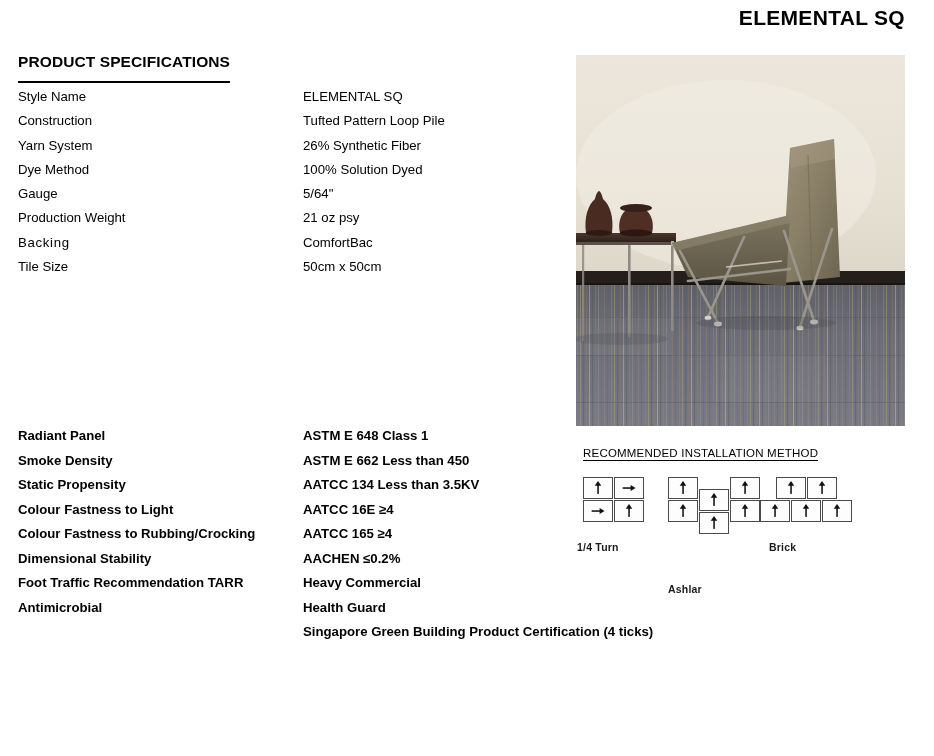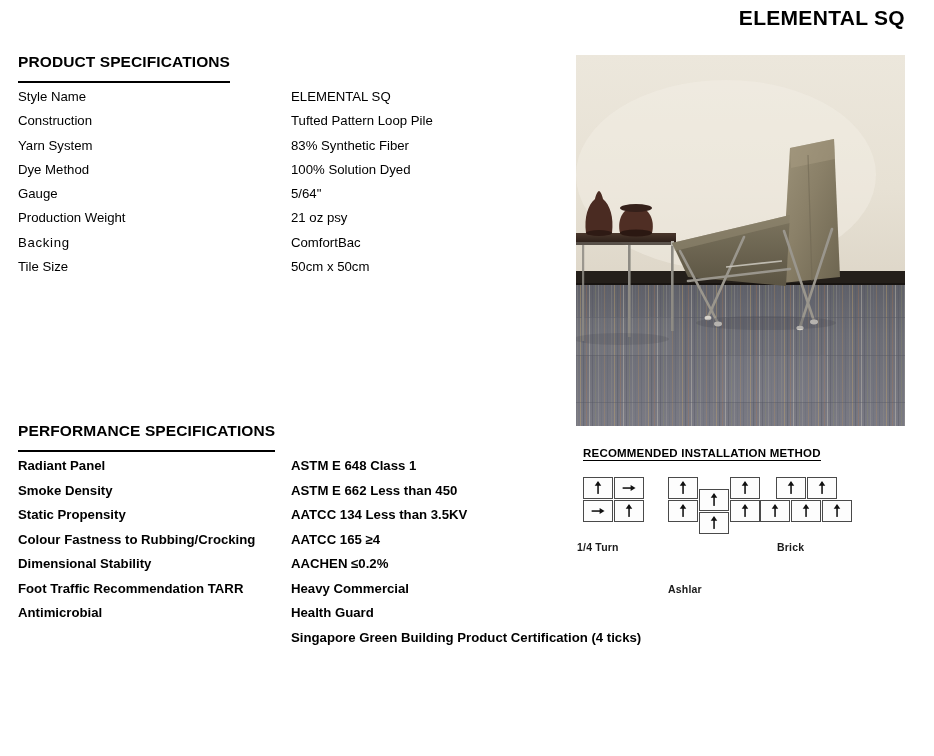--- a/index.html
+++ b/index.html
@@ -35,39 +35,40 @@
     font-size: 15.5px;
     font-weight: bold;
     letter-spacing: 0.1px;
     display: inline-block;
     padding-bottom: 10px;
     border-bottom: 2.5px solid #000;
     white-space: nowrap;
   }
   .heading-small {
     font-size: 11.5px;
-    font-weight: bold;
+    font-weight: normal;
     letter-spacing: 0.2px;
     display: inline-block;
     padding-bottom: 1px;
     border-bottom: 1.5px solid #000;
     white-space: nowrap;
   }
 
   
   .spec-block { position: absolute; }
   #product-specs { left: 18px; top: 53px; width: 540px; }
   #performance-specs { left: 18px; top: 422px; width: 700px; }
 
   .spec-rows { margin-top: 6px; }
   .spec-row {
     display: flex;
     align-items: baseline;
     height: 24.3px;
     font-size: 13.2px;
+    gap: 12px;
   }
   #performance-specs .spec-row { height: 24.5px; font-weight: bold; }
   .spec-label {
     width: 273px;
     flex: 0 0 273px;
     white-space: nowrap;
   }
   .spec-value { white-space: nowrap; }
   .spec-label.tracked { letter-spacing: 0.7px; }
   .spec-row.continuation .spec-label { visibility: hidden; }
@@ -114,21 +115,21 @@
   .install-label {
     position: absolute;
     font-size: 10.5px;
     font-weight: bold;
     letter-spacing: 0.2px;
     white-space: nowrap;
     color: #1a1a1a;
   }
   .label-quarter { left: -6px; }
   .label-ashlar { left: 85px; margin-top: 42px; }
-  .label-brick { left: 194px; }
+  .label-brick { left: 186px; }
 </style>
 </head>
 <body>
 
 <div class="page">
 
   <div class="product-title">ELEMENTAL SQ</div>
 
   <div class="spec-block" id="product-specs">
     <div class="section-heading">PRODUCT SPECIFICATIONS</div>
@@ -136,21 +137,21 @@
         <div class="spec-row">
           <div class="spec-label">Style Name</div>
           <div class="spec-value">ELEMENTAL SQ</div>
         </div>
         <div class="spec-row">
           <div class="spec-label">Construction</div>
           <div class="spec-value">Tufted Pattern Loop Pile</div>
         </div>
         <div class="spec-row">
           <div class="spec-label">Yarn System</div>
-          <div class="spec-value">83% Synthetic Fiber</div>
+          <div class="spec-value">26% Synthetic Fiber</div>
         </div>
         <div class="spec-row">
           <div class="spec-label">Dye Method</div>
           <div class="spec-value">100% Solution Dyed</div>
         </div>
         <div class="spec-row">
           <div class="spec-label">Gauge</div>
           <div class="spec-value">5/64"</div>
         </div>
         <div class="spec-row">
@@ -162,33 +163,36 @@
           <div class="spec-value">ComfortBac</div>
         </div>
         <div class="spec-row">
           <div class="spec-label">Tile Size</div>
           <div class="spec-value">50cm x 50cm</div>
         </div>
       </div>
   </div>
 
   <div class="spec-block" id="performance-specs">
-    <div class="section-heading">PERFORMANCE SPECIFICATIONS</div>
     <div class="spec-rows" id="performance-spec-rows">
         <div class="spec-row">
           <div class="spec-label">Radiant Panel</div>
           <div class="spec-value">ASTM E 648 Class 1</div>
         </div>
         <div class="spec-row">
           <div class="spec-label">Smoke Density</div>
           <div class="spec-value">ASTM E 662 Less than 450</div>
         </div>
         <div class="spec-row">
           <div class="spec-label">Static Propensity</div>
           <div class="spec-value">AATCC 134 Less than 3.5KV</div>
+        </div>
+        <div class="spec-row">
+          <div class="spec-label">Colour Fastness to Light</div>
+          <div class="spec-value">AATCC 16E  ≥4</div>
         </div>
         <div class="spec-row">
           <div class="spec-label">Colour Fastness to Rubbing/Crocking</div>
           <div class="spec-value">AATCC 165  ≥4</div>
         </div>
         <div class="spec-row">
           <div class="spec-label">Dimensional Stability</div>
           <div class="spec-value">AACHEN  ≤0.2%</div>
         </div>
         <div class="spec-row">

